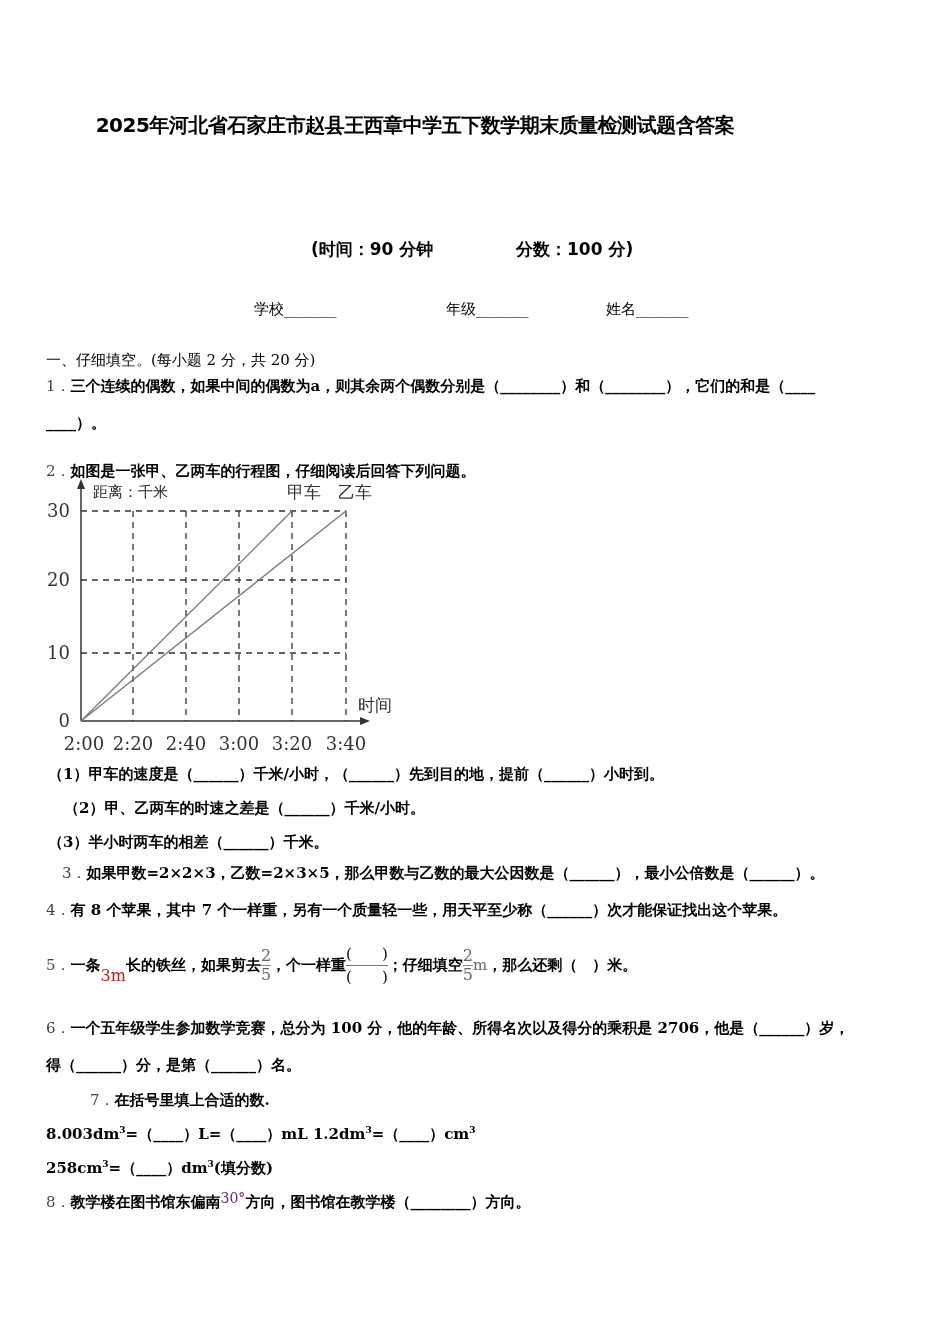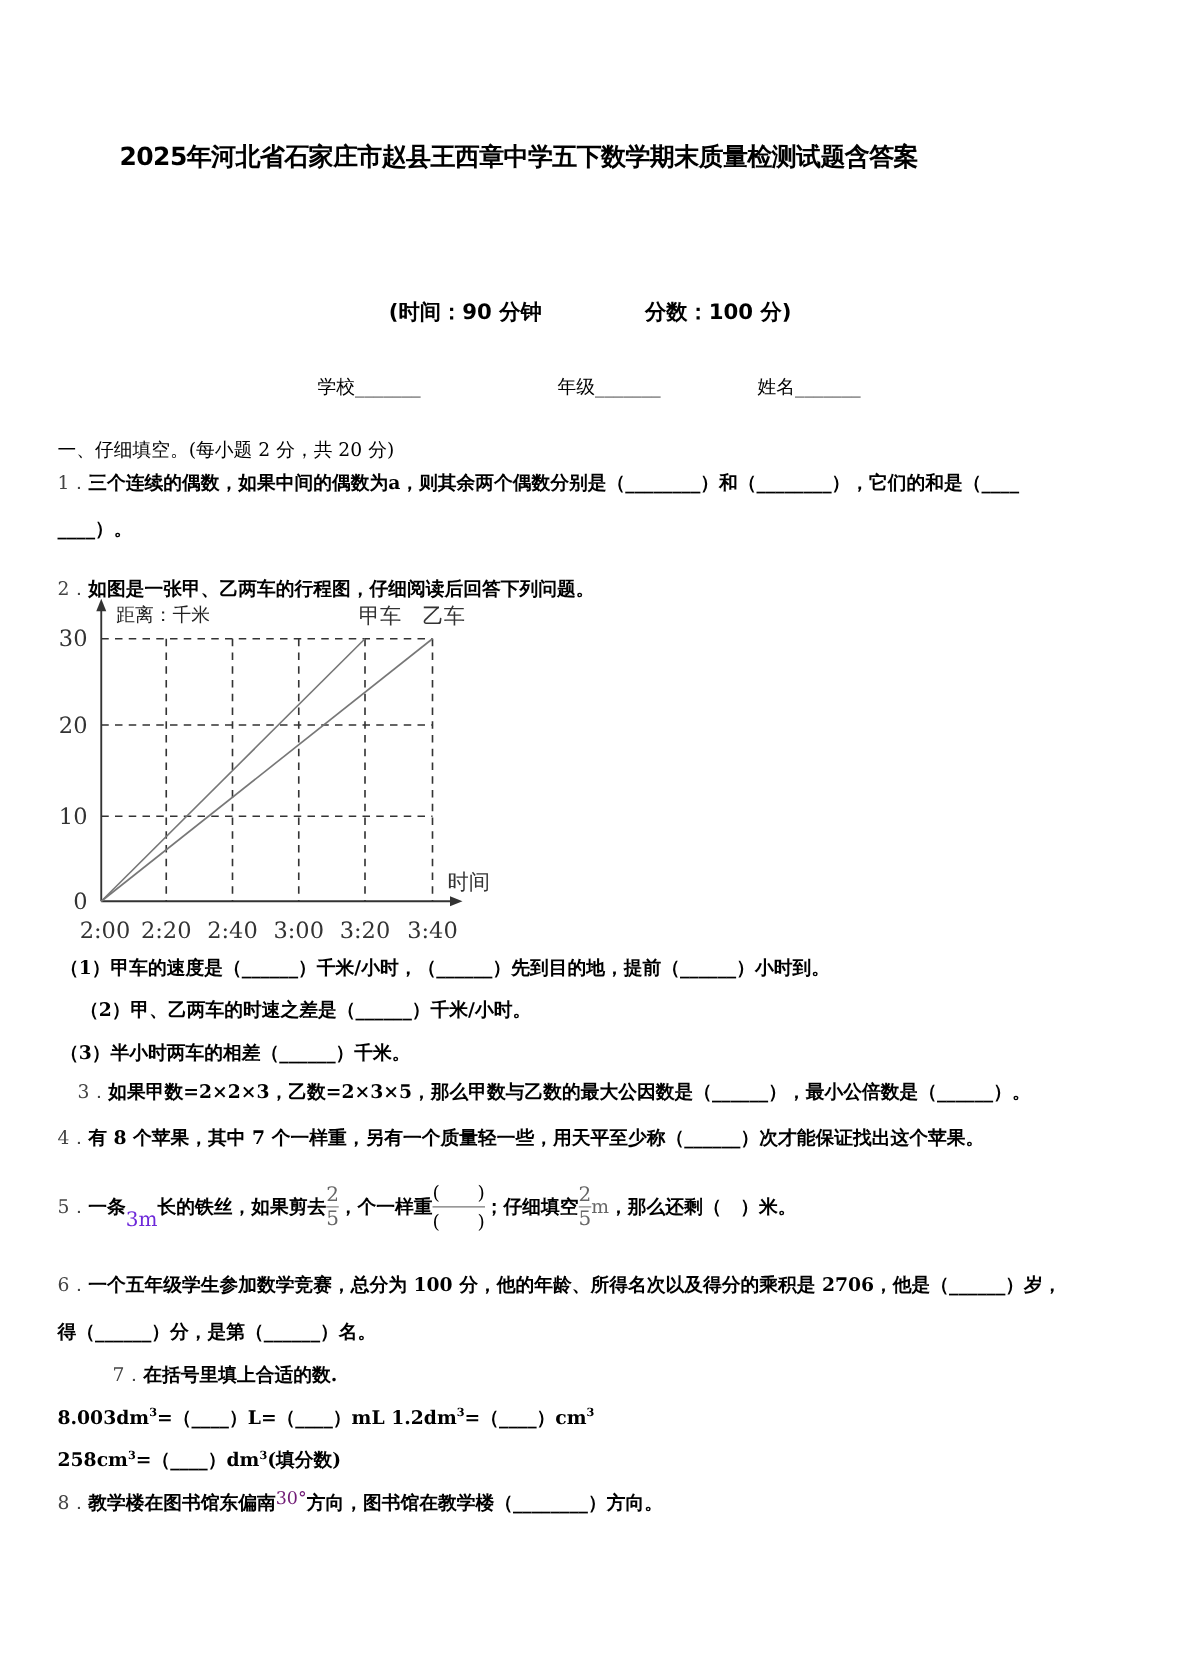--- a/index.html
+++ b/index.html
@@ -88,21 +88,21 @@
   <span class="num">3．</span><span class="b">如果甲数=2×2×3，乙数=2×3×5，那么甲数与乙数的最大公因数是（______），最小公倍数是（______）。</span>
 </div>
 
 <div class="abs line" style="left:46px; top:901px;">
   <span class="num">4．</span><span class="b">有 8 个苹果，其中 7 个一样重，另有一个质量轻一些，用天平至少称（______）次才能保证找出这个苹果。</span>
 </div>
 
 <div class="abs line" style="left:46px; top:935px; height:60px; display:flex; align-items:center;">
   <span class="num">5．</span>
   <span class="b">一条</span>
-  <span style="color:#6d28d9; font-size:16px; position:relative; top:10px;">3m</span>
+  <span style="color:#b91c1c; font-size:16px; position:relative; top:10px;">3m</span>
   <span class="b">长的铁丝，如果剪去</span>
   <span class="frac">
       <span class="n">2</span>
       <span class="d">5</span>
     </span>
   <span class="b">，个一样重</span>
   <span class="bigfrac">
       <span class="n">(　　)</span>
       <span class="d">(　　)</span>
     </span>

